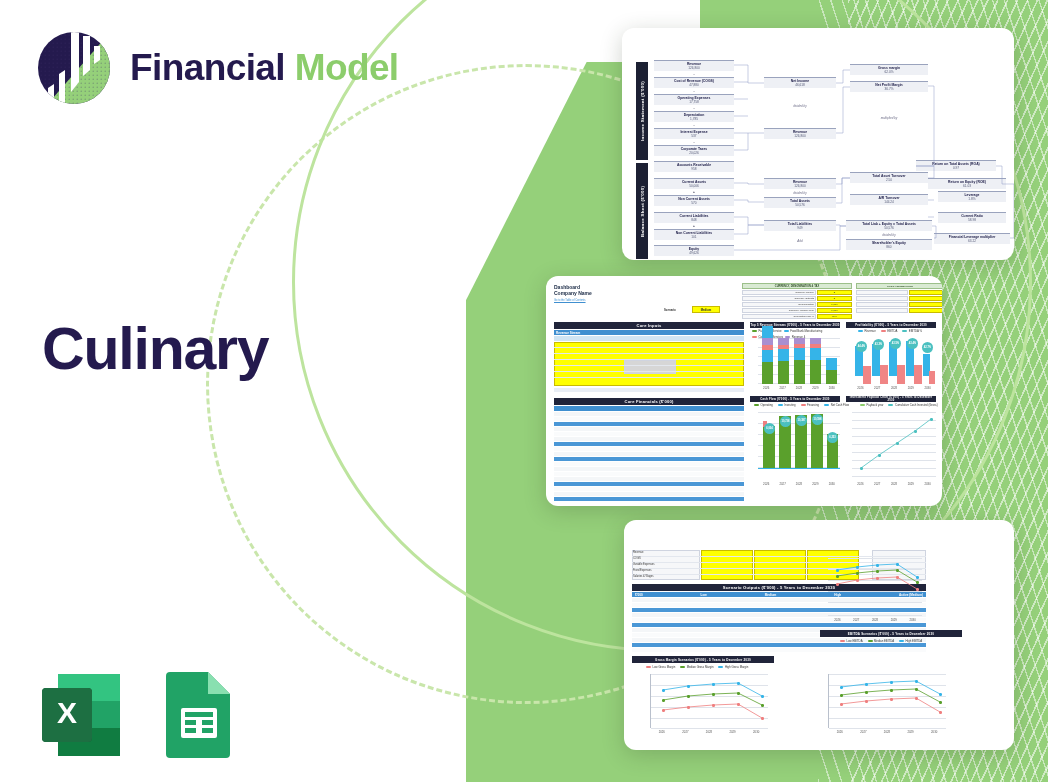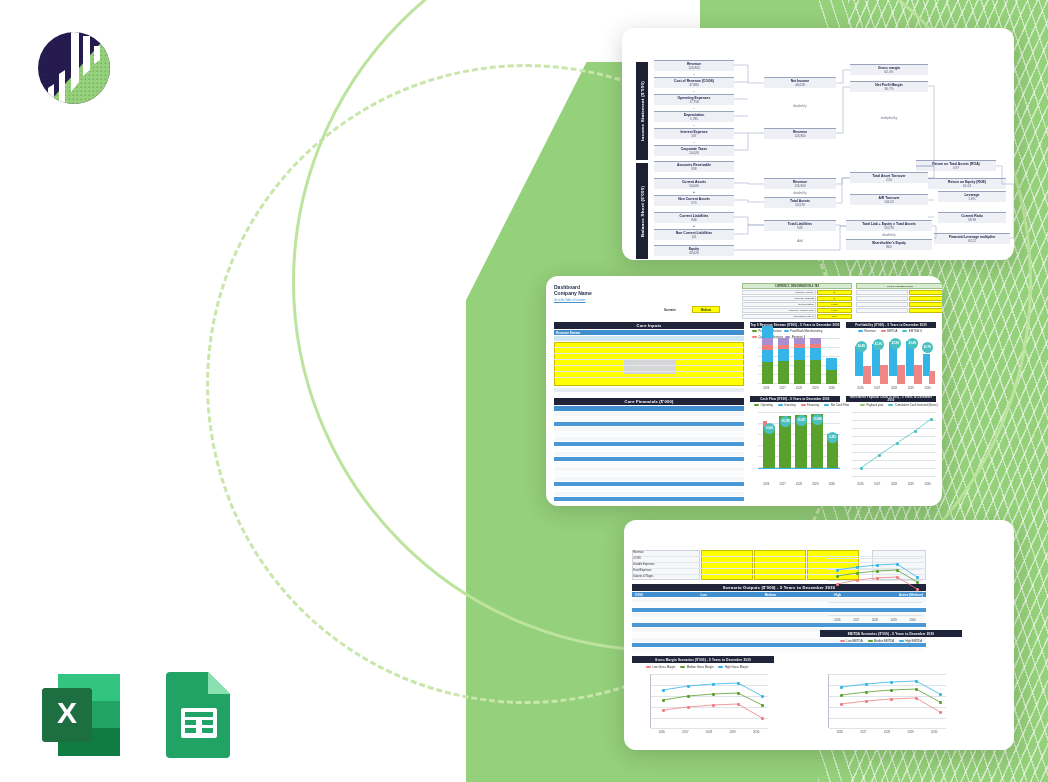--- a/index.html
+++ b/index.html
@@ -205,23 +205,28 @@
           <polygon points="35,2 43,2 43,52 35,62" fill="#ffffff"></polygon>
           <polygon points="47,6 54,6 54,40 47,46" fill="#ffffff"></polygon>
           <polygon points="58,16 64,16 64,30 58,34" fill="#ffffff"></polygon>
           <polygon points="23,44 29,40 29,74 23,74" fill="#ffffff"></polygon>
           <polygon points="12,58 18,54 18,74 12,74" fill="#ffffff"></polygon>
           <polygon points="35,2 40,2 40,50 35,58" fill="#241a4e" opacity="0"></polygon>
         </g>
         <circle cx="38" cy="38" r="36" fill="none" stroke="#ffffff" stroke-width="0"></circle>
       </svg>
     </div>
+    <div class="logo-text">
+      <span>Financial</span>
+      <span class="accent">Model</span>
+    </div>
   </div>
 
   <div class="headline">
+    <div>Culinary</div>
   </div>
 
   <div class="app-icons">
     <div>
       <svg width="98" height="98" viewBox="0 0 98 98">
         <rect x="26" y="8" width="62" height="82" rx="4" fill="#21a366"></rect>
         <rect x="26" y="8" width="62" height="27" fill="#33c481"></rect>
         <rect x="26" y="35" width="62" height="27" fill="#21a366"></rect>
         <rect x="26" y="62" width="62" height="28" fill="#107c41"></rect>
         <rect x="10" y="22" width="50" height="54" rx="4" fill="#185c37"></rect>

